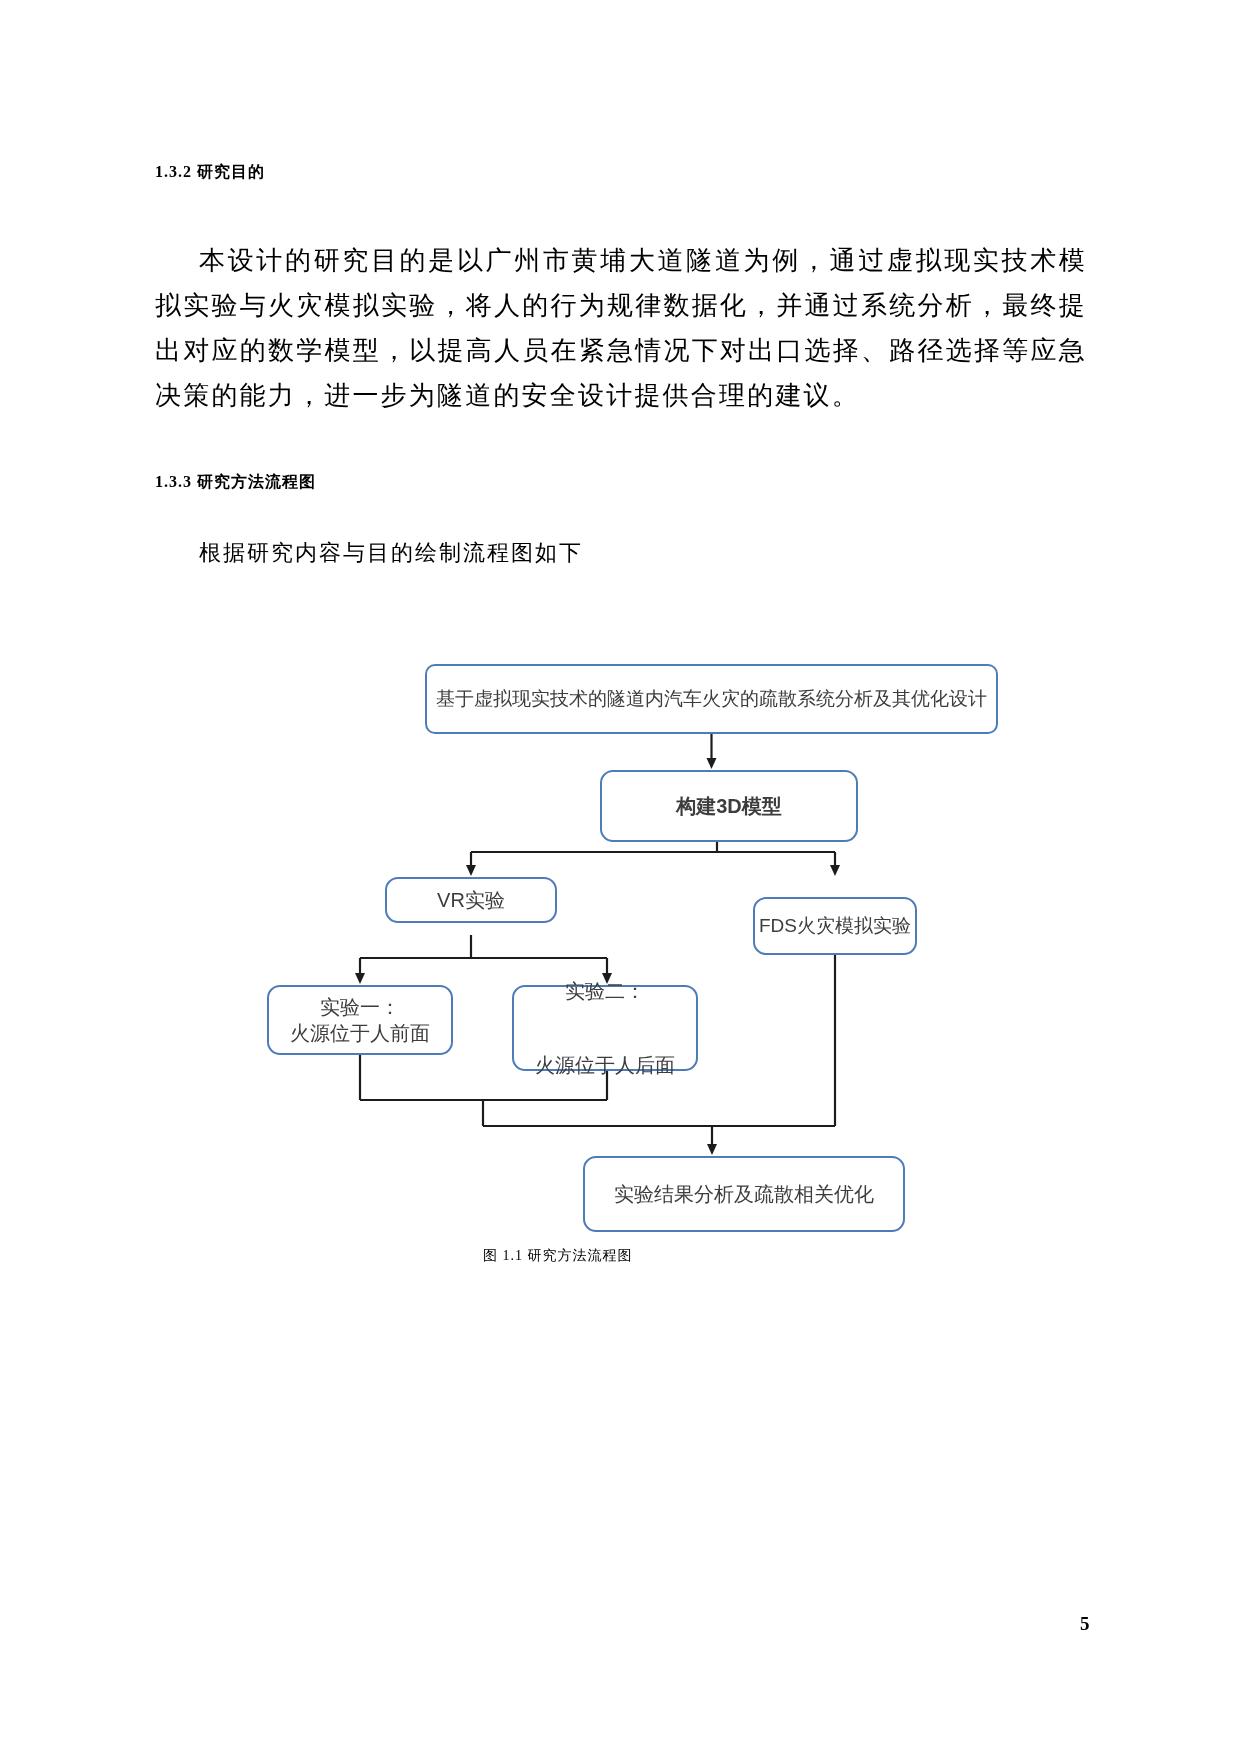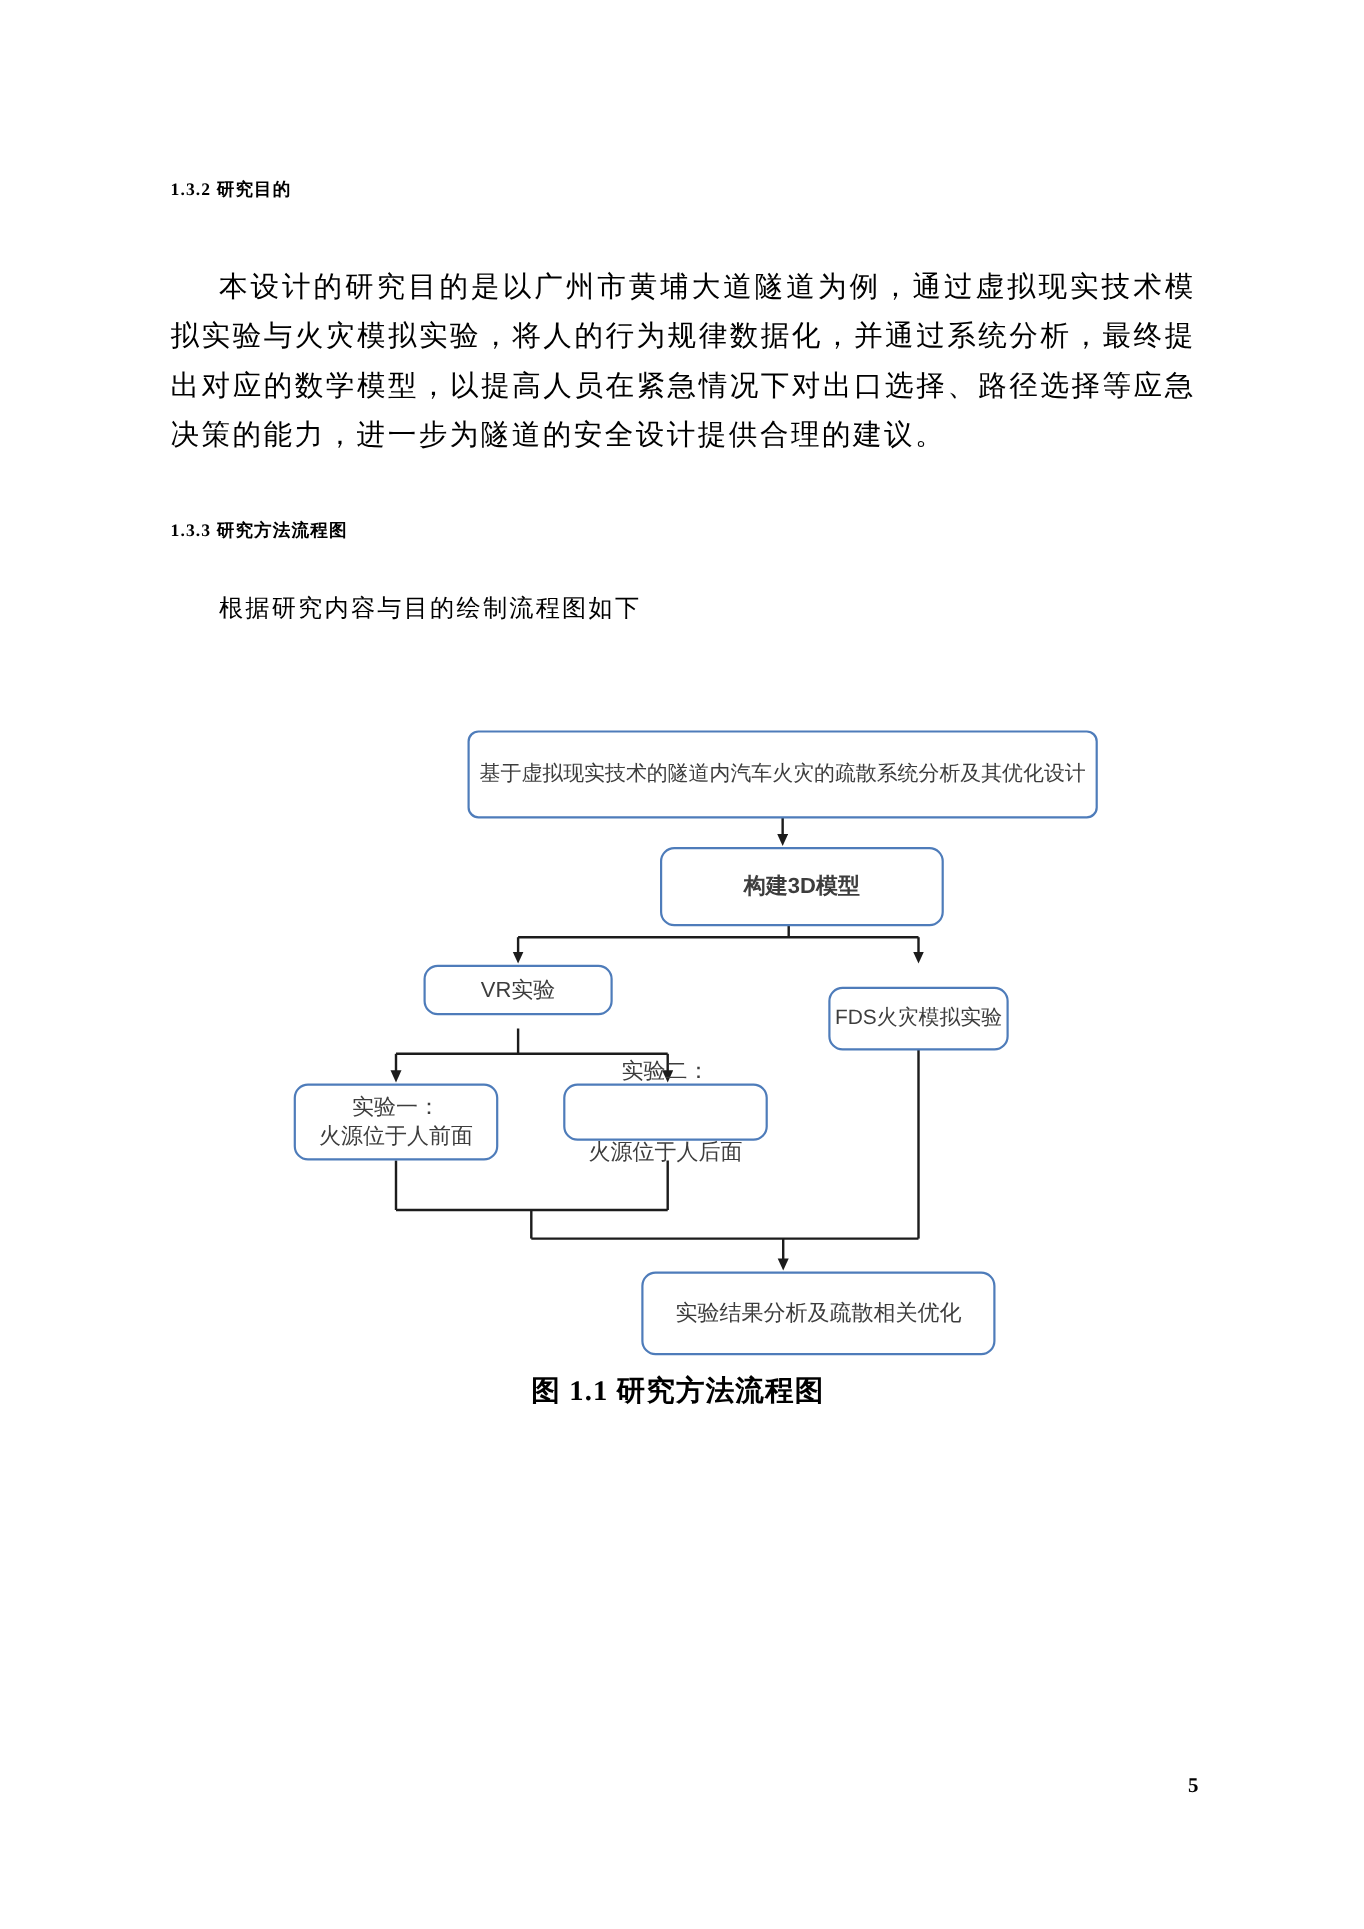--- a/index.html
+++ b/index.html
@@ -43,31 +43,31 @@
     display:flex;
     flex-direction:column;
     align-items:center;
     justify-content:center;
     text-align:center;
     color:#3d3d3d;
     font-family:"Liberation Sans", sans-serif;
     font-size:20px;
     line-height:1.32;
   }
-  #fc-main   { left:425px; top:664px;  width:573px; height:80px; font-size:19px; border-radius:10px; }
+  #fc-main   { left:425px; top:664px;  width:573px; height:70px; font-size:19px; border-radius:10px; }
   #fc-model  { left:600px; top:770px;  width:258px; height:72px;font-weight:bold; }
   #fc-vr     { left:385px; top:877px;  width:172px; height:46px; }
   #fc-fds    { left:753px; top:877px;  width:164px; height:58px; font-size:19px; }
   #fc-exp1   { left:267px; top:985px;  width:186px; height:70px;align-items:center; }
-  #fc-exp2   { left:512px; top:985px;  width:186px; height:52px;gap:47px; }
+  #fc-exp2   { left:512px; top:985px;  width:186px; height:86px;gap:47px; }
   #fc-result { left:555px; top:1156px; width:322px; height:76px;margin-left:28px; }
   #connectors { left:0; top:0; pointer-events:none; }
   #caption {
     left:483px; top:1247px;
-    font-size:26px; font-weight:bold;
+    font-size:14px; font-weight:normal;
     letter-spacing:1px;
     white-space:nowrap;
     text-align:right;
   }
   #page-num {
     left:1080px; top:1613px;
     font-size:19px; font-weight:bold;
   }
 </style>
 </head>

